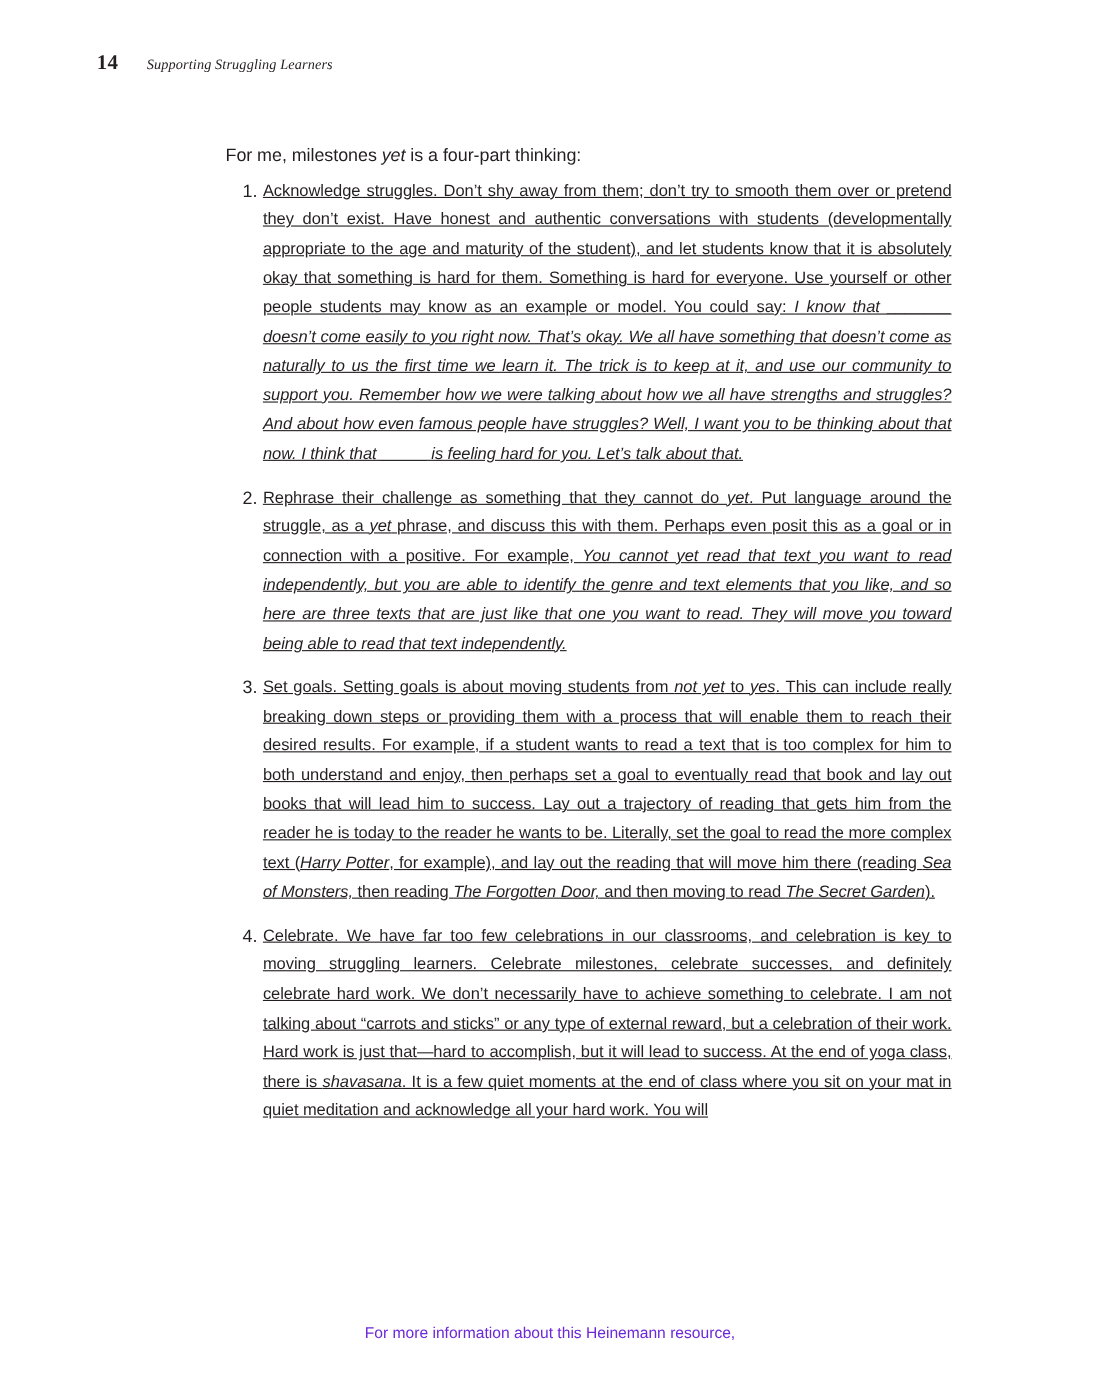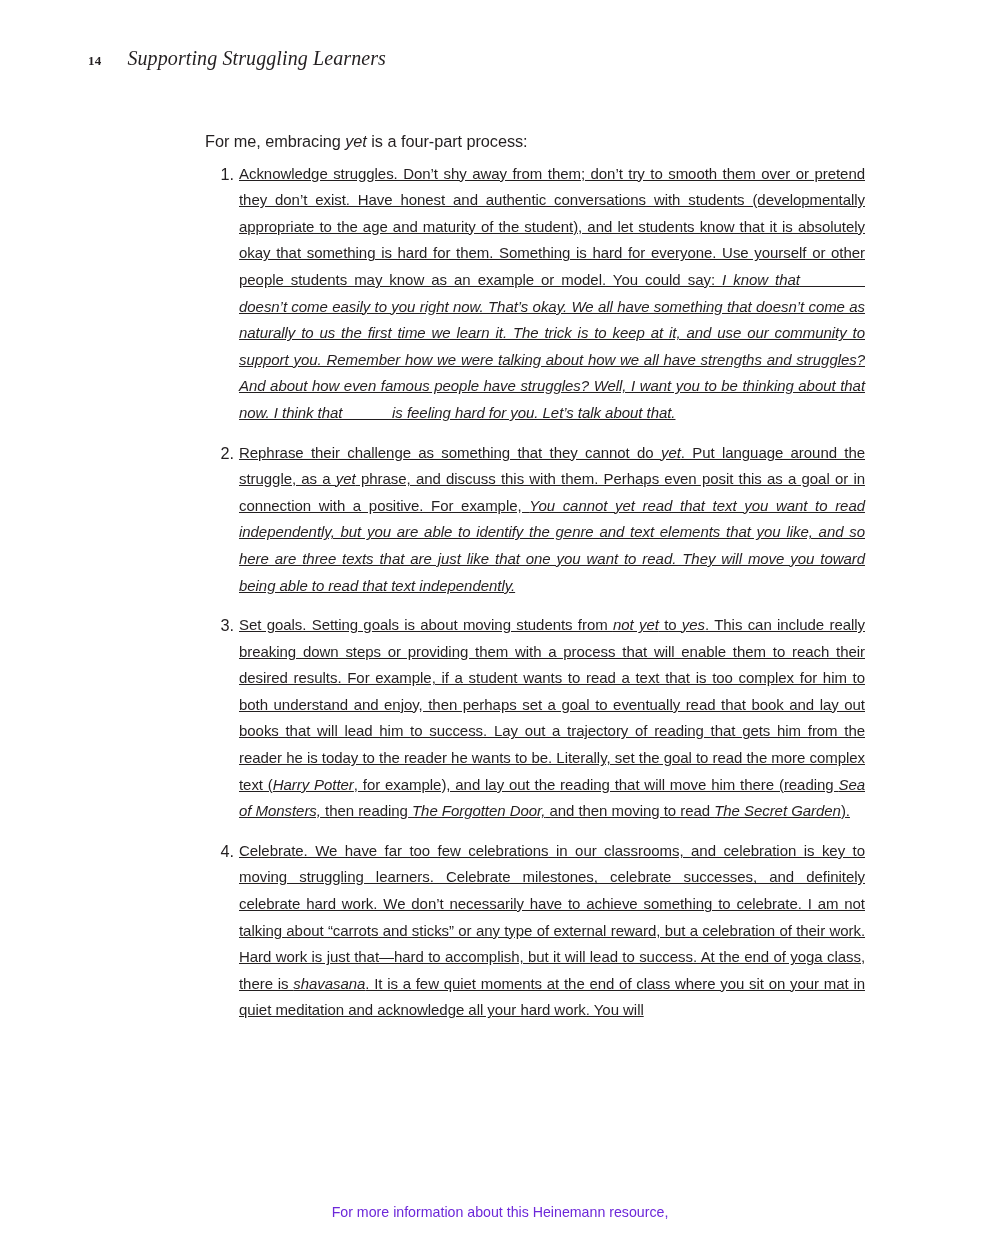--- a/index.html
+++ b/index.html
@@ -27,28 +27,28 @@
     position: absolute;
     top: 47px;
     left: 88px;
     display: flex;
     align-items: baseline;
     gap: 26px;
   }
   .folio {
     font-family: "Liberation Serif", serif;
     font-weight: bold;
-    font-size: 13px;
+    font-size: 19px;
     letter-spacing: 0.2px;
     color: #231f20;
   }
   .running-title {
     font-family: "Liberation Serif", serif;
     font-style: italic;
-    font-size: 20px;
+    font-size: 13px;
     letter-spacing: 0.1px;
     color: #231f20;
   }
 
   
   .textblock {
     position: absolute;
     top: 128px;
     left: 205px;
     width: 660px;
@@ -116,21 +116,21 @@
 
 <div class="page">
 
   <div class="running-head">
     <span class="folio">14</span>
     <span class="running-title">Supporting Struggling Learners</span>
   </div>
 
   <div class="textblock">
 
-    <p class="lead"><span>For me, embracing </span><em>yet</em><span> is a four-part process:</span></p>
+    <p class="lead"><span>For me, milestones </span><em>yet</em><span> is a four-part thinking:</span></p>
 
     <ol class="steps">
 
       <li><span>Acknowledge struggles. Don’t shy away from them; don’t try to smooth them over or pretend they don’t exist. Have honest and authentic conversations with students (developmentally appropriate to the age and maturity of the student), and let students know that it is absolutely okay that something is hard for them. Something is hard for everyone. Use yourself or other people students may know as an example or model. You could say: </span><em>I know that _______ doesn’t come easily to you right now. That’s okay. We all have something that doesn’t come as naturally to us the first time we learn it. The trick is to keep at it, and use our community to support you. Remember how we were talking about how we all have strengths and struggles?  And about how even famous people have struggles?  Well, I want you to be thinking about that now. I think that _____ is feeling hard for you. Let’s talk about that.</em></li>
 
       <li><span>Rephrase their challenge as something that they cannot do </span><em>yet</em><span>. Put language around the struggle, as a </span><em>yet</em><span> phrase, and discuss this with them. Perhaps even posit this as a goal or in connection with a positive. For example, </span><em>You cannot yet read that text you want to read independently, but you are able to identify the genre and text elements that you like, and so here are three texts that are just like that one you want to read. They will move you toward being able to read that text independently.</em></li>
 
       <li><span>Set goals. Setting goals is about moving students from </span><em>not yet</em><span> to </span><em>yes</em><span>. This can include really breaking down steps or providing them with a process that will enable them to reach their desired results. For example, if a student wants to read a text that is too complex for him to both understand and enjoy, then perhaps set a goal to eventually read that book and lay out books that will lead him to success. Lay out a trajectory of reading that gets him from the reader he is today to the reader he wants to be. Literally, set the goal to read the more complex text (</span><em>Harry Potter</em><span>, for example), and lay out the reading that will move him there (reading </span><em>Sea of Monsters,</em><span> then reading </span><em>The Forgotten Door,</em><span> and then moving to read </span><em>The Secret Garden</em><span>).</span></li>
 
       <li><span>Celebrate. We have far too few celebrations in our classrooms, and celebration is key to moving struggling learners. Celebrate milestones, celebrate successes, and definitely celebrate hard work. We don’t necessarily have to achieve something to celebrate. I am not talking about “carrots and sticks” or any type of external reward, but a celebration of their work. Hard work is just that—hard to accomplish, but it will lead to success. At the end of yoga class, there is </span><em>shavasana</em><span>. It is a few quiet moments at the end of class where you sit on your mat in quiet meditation and acknowledge all your hard work. You will</span></li>

